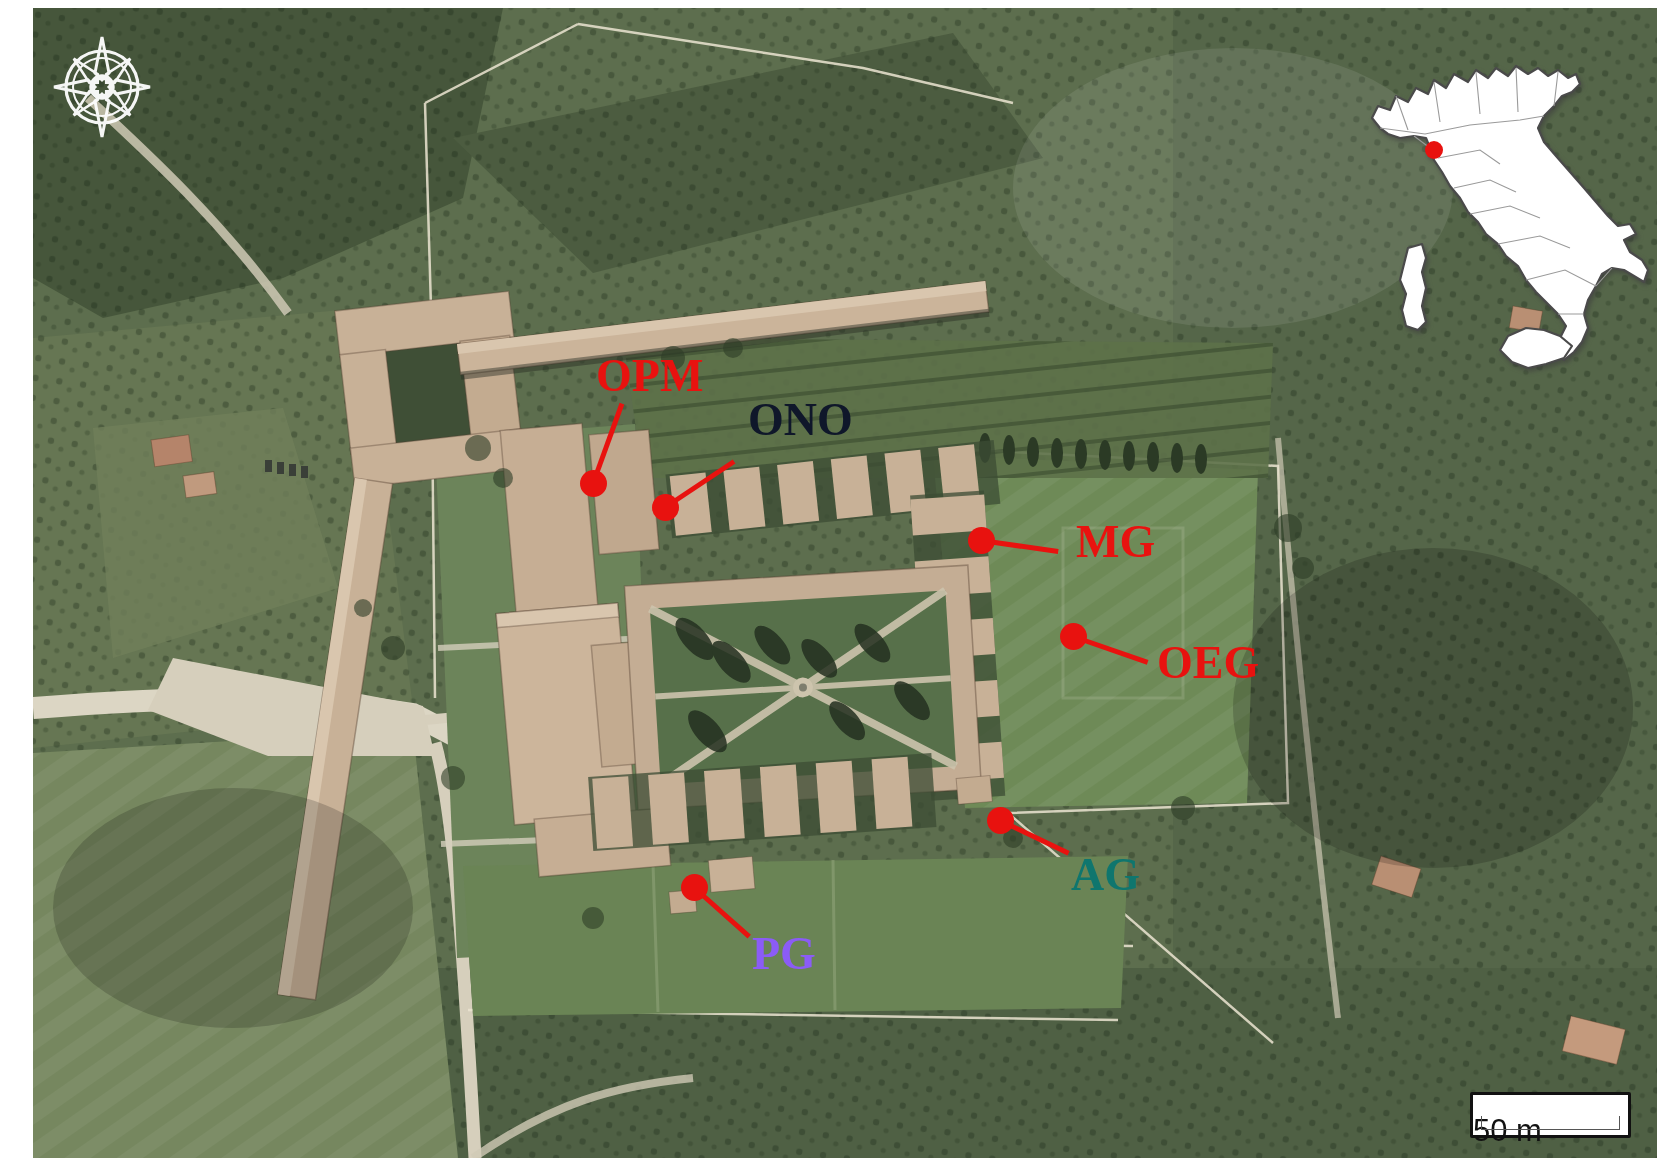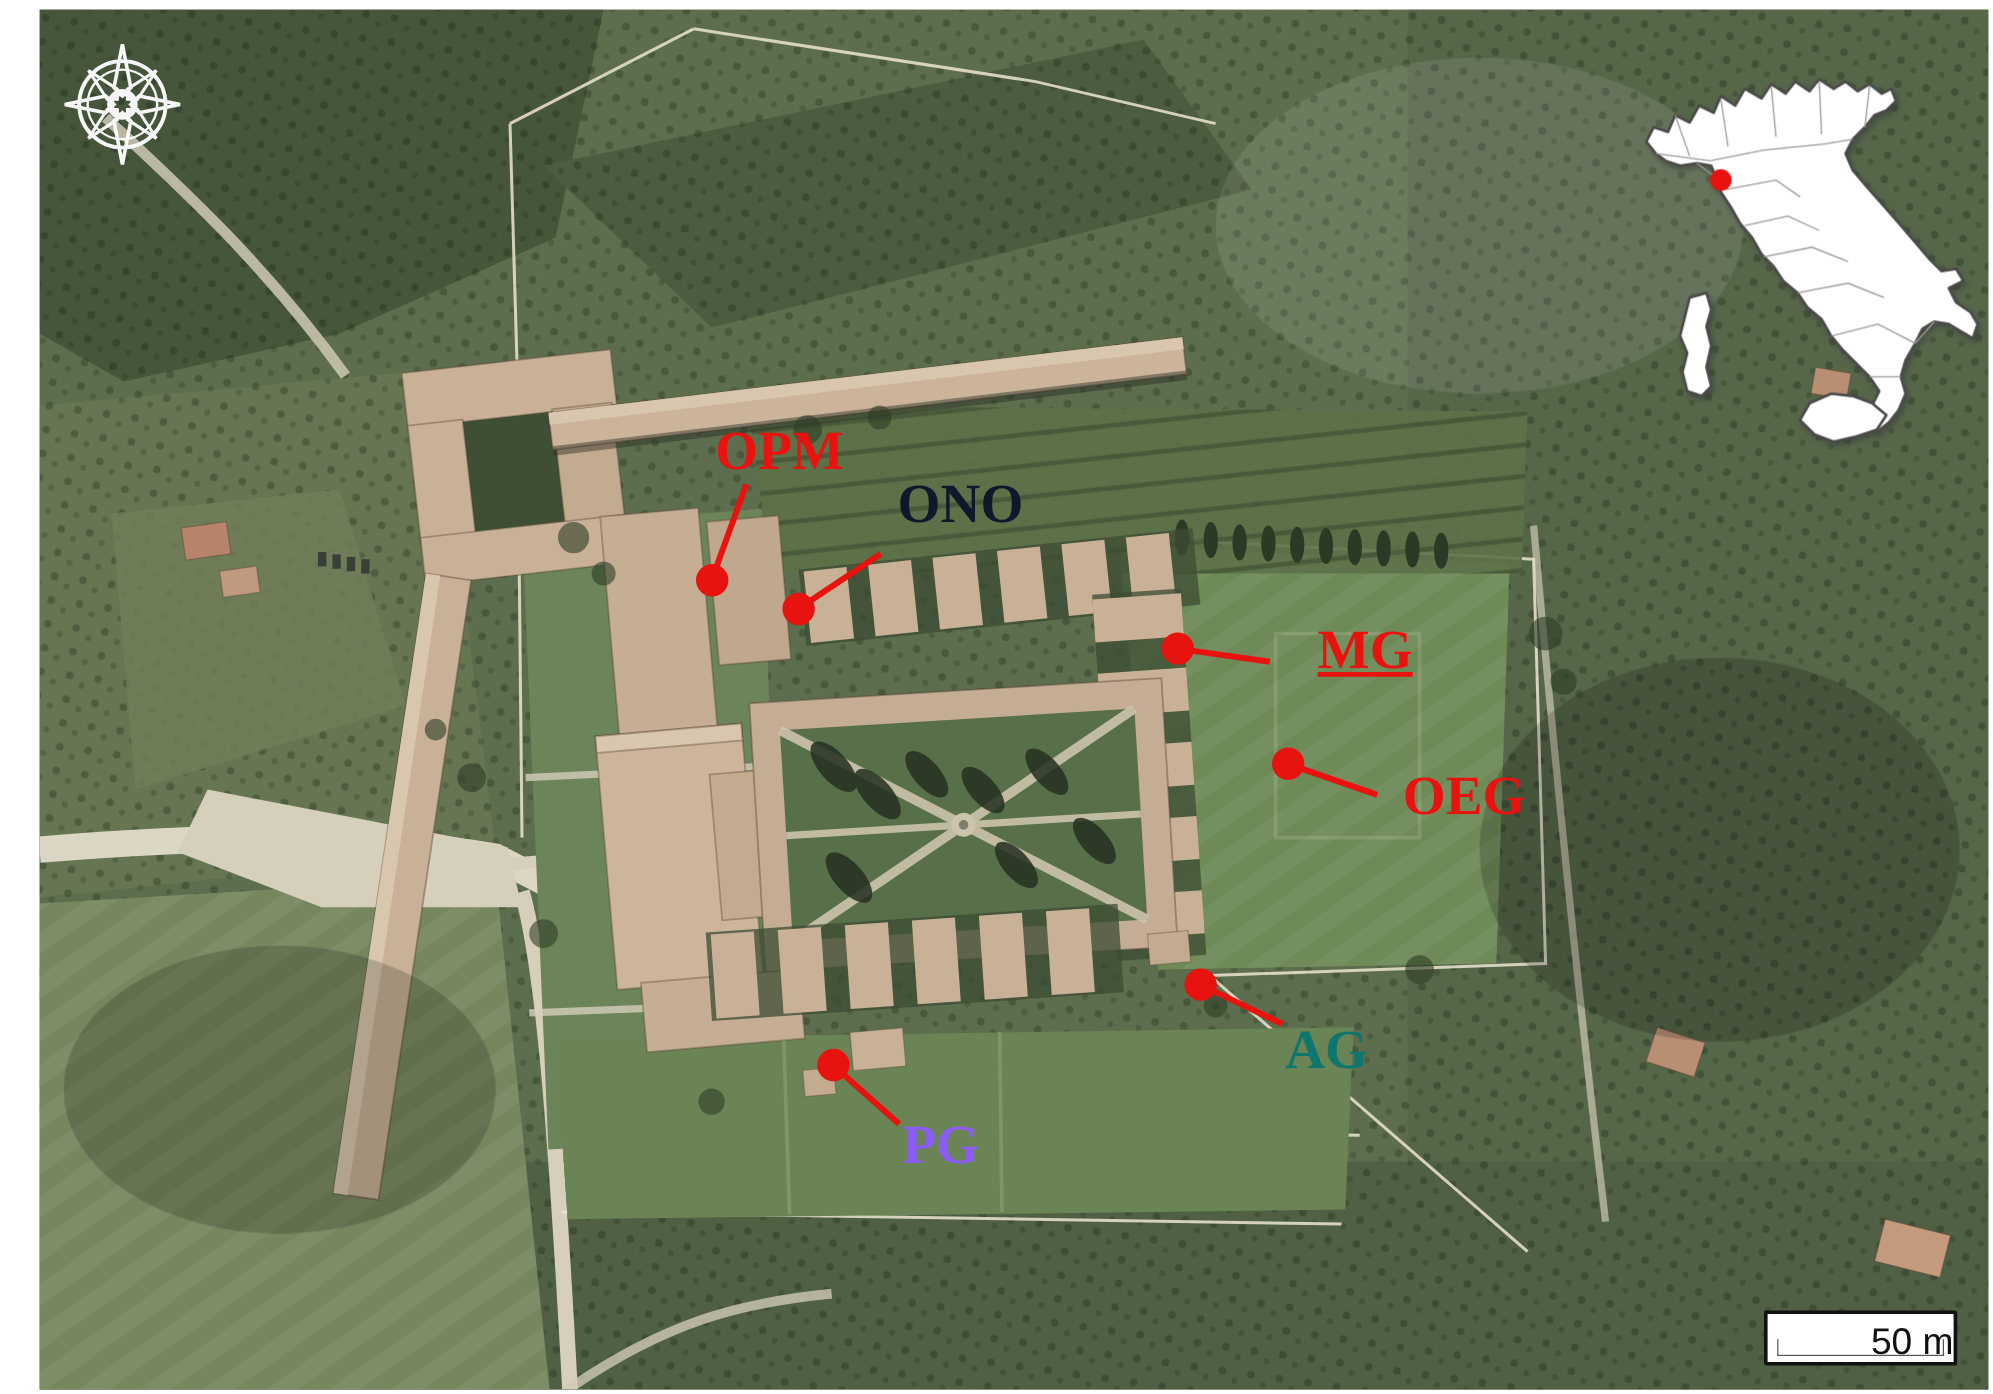--- a/index.html
+++ b/index.html
@@ -14,21 +14,21 @@
   .mk-line{position:absolute;height:5px;transform-origin:0 50%;}
   .mk-label{position:absolute;font-family:"Liberation Serif",serif;font-weight:bold;
             font-size:46px;line-height:1;white-space:nowrap;}
   
   #compass{position:absolute;left:52px;top:30px;opacity:.95;}
   
   #inset{position:absolute;left:1330px;top:30px;filter:drop-shadow(2px 3px 2px rgba(60,60,60,.55));}
   
   #scalebar{position:absolute;left:1470px;top:1092px;width:161px;height:46px;background:#fff;
             border:3px solid #111;border-radius:2px;box-sizing:border-box;}
-  #scalebar .sb-text{position:absolute;left:0;right:0;top:5px;text-align:right;
+  #scalebar .sb-text{position:absolute;left:0;right:0;top:18px;text-align:left;
             font-size:31px;color:#111;font-family:"Liberation Sans",sans-serif;}
   #scalebar .sb-bracket{position:absolute;left:8px;right:8px;bottom:5px;height:13px;
             border-left:1.5px solid #555;border-right:1.5px solid #555;border-bottom:1.5px solid #555;}
 </style>
 </head>
 <body>
 
 <div id="stage">
 
   <div id="photo">
@@ -277,24 +277,24 @@
 
   <div id="annot">
       <div class="mk-line" style="left: 593px; top: 480.5px; width: 85.0941px; background: rgb(232, 18, 15); transform: rotate(-70.0744deg);"></div>
       <div class="mk-dot" style="left: 579.5px; top: 469.5px; background: rgb(232, 18, 15);"></div>
       <div class="mk-label" style="left: 596px; top: 353px; color: rgb(232, 18, 15);">OPM</div>
       <div class="mk-line" style="left: 665px; top: 504.5px; width: 82.9277px; background: rgb(232, 18, 15); transform: rotate(-33.6901deg);"></div>
       <div class="mk-dot" style="left: 651.5px; top: 493.5px; background: rgb(232, 18, 15);"></div>
       <div class="mk-label" style="left: 748px; top: 397px; color: #0f172a;">ONO</div>
       <div class="mk-line" style="left: 981px; top: 537.5px; width: 77.7817px; background: rgb(232, 18, 15); transform: rotate(8.1301deg);"></div>
       <div class="mk-dot" style="left: 967.5px; top: 526.5px; background: rgb(232, 18, 15);"></div>
-      <div class="mk-label" style="left: 1098px; top: 519px; color: rgb(232, 18, 15); text-decoration: underline;">MG</div>
+      <div class="mk-label" style="left: 1076px; top: 519px; color: rgb(232, 18, 15);">MG</div>
       <div class="mk-line" style="left: 1073px; top: 633.5px; width: 79.3788px; background: rgb(232, 18, 15); transform: rotate(19.1197deg);"></div>
       <div class="mk-dot" style="left: 1059.5px; top: 622.5px; background: rgb(232, 18, 15);"></div>
-      <div class="mk-label" style="left: 1157px; top: 640px; color: rgb(232, 18, 15); margin-left: 12px;">OEG</div>
+      <div class="mk-label" style="left: 1157px; top: 640px; color: rgb(232, 18, 15);">OEG</div>
       <div class="mk-line" style="left: 1000px; top: 817.5px; width: 76.4853px; background: rgb(232, 18, 15); transform: rotate(25.56deg);"></div>
       <div class="mk-dot" style="left: 986.5px; top: 806.5px; background: rgb(232, 18, 15);"></div>
       <div class="mk-label" style="left: 1071px; top: 852px; color: #0f766e;">AG</div>
       <div class="mk-line" style="left: 694px; top: 884.5px; width: 73.6614px; background: rgb(232, 18, 15); transform: rotate(41.6981deg);"></div>
       <div class="mk-dot" style="left: 680.5px; top: 873.5px; background: rgb(232, 18, 15);"></div>
       <div class="mk-label" style="left: 752px; top: 931px; color: #8b5cf6;">PG</div>
     </div>
 </div>
 
 </body></html>

